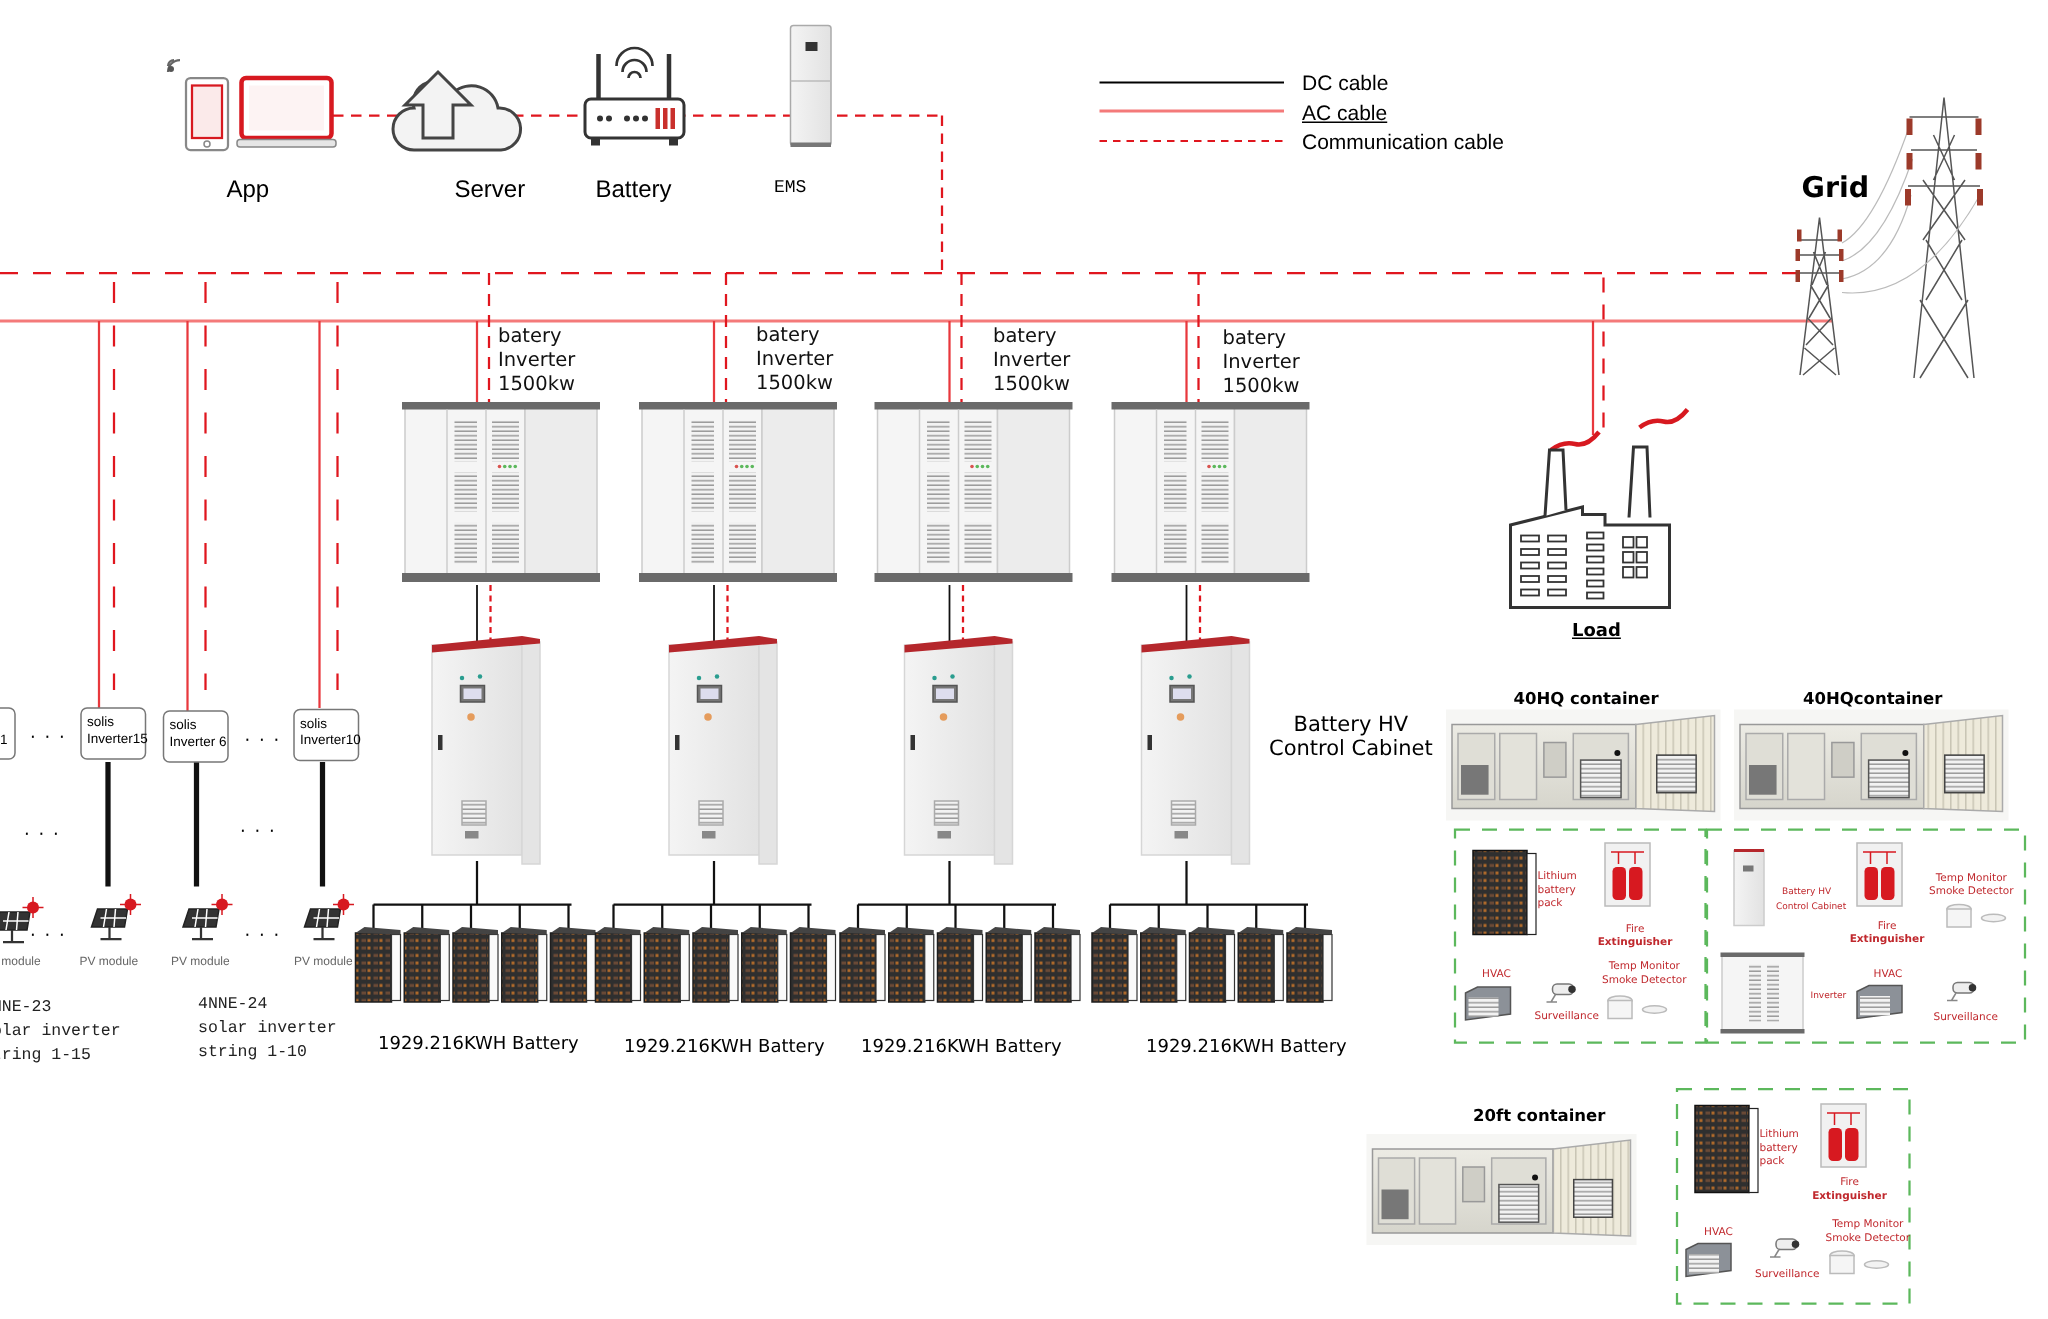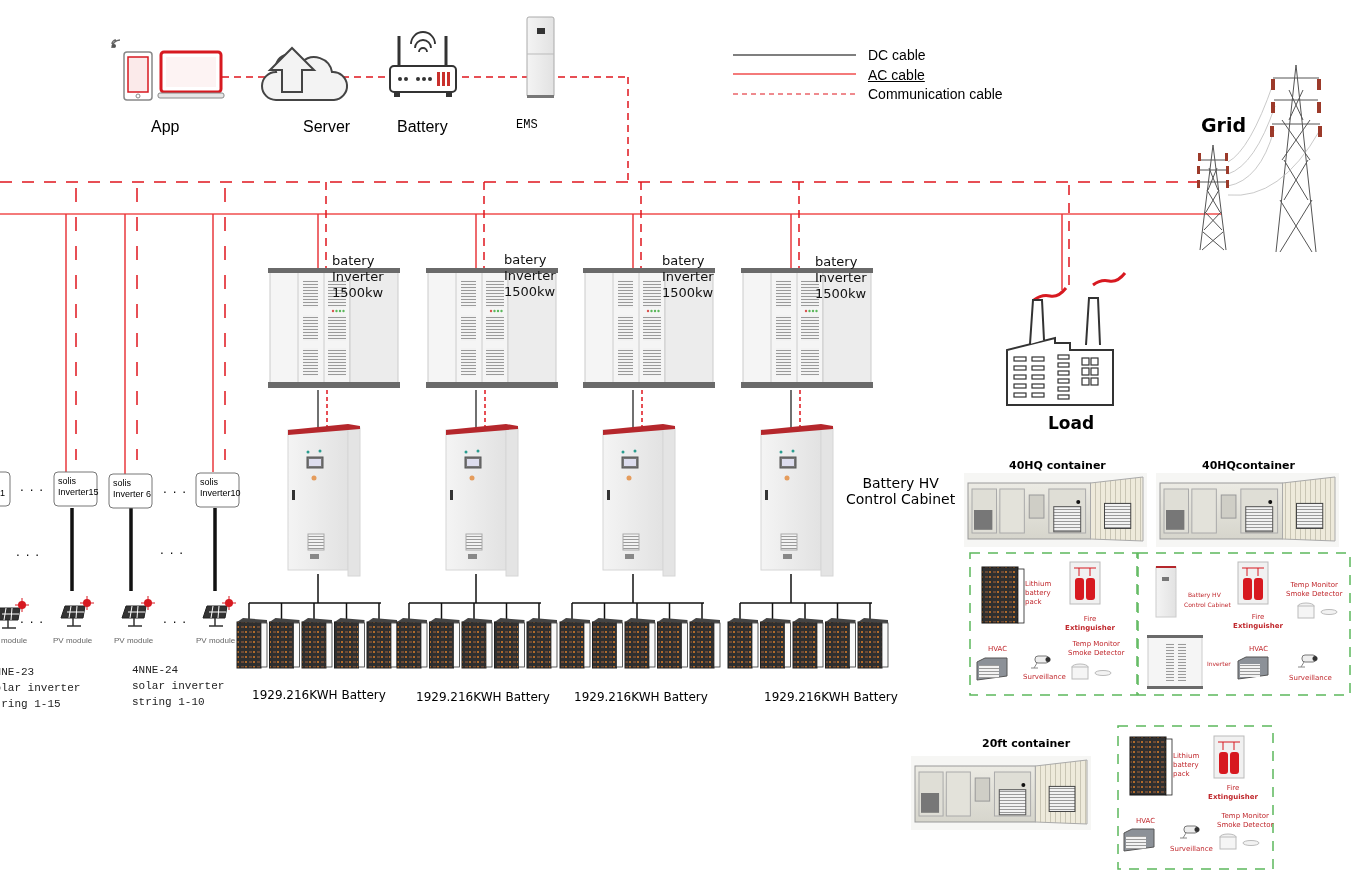--- a/index.html
+++ b/index.html
@@ -3,21 +3,21 @@
 <meta charset="utf-8">
 <style>
   html, body { margin:0; padding:0; background:#ffffff; }
   body { width:1365px; height:879px; position:relative; overflow:hidden; font-family:"DejaVu Sans", sans-serif; }
   #diagram { position:absolute; left:0; top:0; width:1365px; height:879px; }
   .lbl { position:absolute; white-space:nowrap; color:#000000; }
   .sans { font-family:"Liberation Sans", sans-serif; }
   .mono { font-family:"Liberation Mono", monospace; font-size:11px; line-height:16px; color:#222; }
   .red { color:#c0282d; }
   .bold { font-weight:bold; }
-  .inv-label { font-family:"DejaVu Sans", sans-serif; font-size:13px; line-height:16px; color:#111;margin-top:36px; }
+  .inv-label { font-family:"DejaVu Sans", sans-serif; font-size:13px; line-height:16px; color:#111; }
 </style>
 </head>
 <body>
 
 <svg id="diagram" width="1365" height="879" viewBox="0 0 1365 879" xmlns="http://www.w3.org/2000/svg">
   <defs>
     <linearGradient id="cabGrad" x1="0" x2="1">
       <stop offset="0" stop-color="#f4f4f4"></stop>
         <stop offset="1" stop-color="#e2e2e2"></stop>
     </linearGradient>
@@ -631,21 +631,21 @@
 </div>
 
 <div>
   <span class="lbl sans" style="left:151px;top:118px;font-size:16px;">App</span>
   <span class="lbl sans" style="left:282px;top:118px;font-size:16px;margin-left:21px;">Server</span>
   <span class="lbl sans" style="left:397px;top:118px;font-size:16px;">Battery</span>
   <span class="lbl sans" style="left:516px;top:118px;font-size:12px;font-family:Liberation Mono, monospace;">EMS</span>
 </div>
 
 <span class="lbl bold" style="left:1201px;top:114px;font-size:19px;">Grid</span>
-<span class="lbl bold" style="left:1048px;top:413px;font-size:17px;">Load</span>
+<span class="lbl bold" style="left:1048px;top:413px;font-size:12px;text-decoration:underline;">Load</span>
 
 <div>
   <span class="lbl sans" style="left:0px;top:488px;font-size:9px;">1</span>
   <span class="lbl sans" style="left:58px;top:476px;font-size:9px;line-height:11px;"><span>solis</span><br><span>Inverter15</span></span>
   <span class="lbl sans" style="left:113px;top:478px;font-size:9px;line-height:11px;"><span>solis</span><br><span>Inverter 6</span></span>
   <span class="lbl sans" style="left:200px;top:477px;font-size:9px;line-height:11px;"><span>solis</span><br><span>Inverter10</span></span>
 
   <span class="lbl" style="left:20px;top:484px;font-size:12px;letter-spacing:1px;">· · ·</span>
   <span class="lbl" style="left:163px;top:486px;font-size:12px;letter-spacing:1px;">· · ·</span>
   <span class="lbl" style="left:16px;top:549px;font-size:12px;letter-spacing:1px;">· · ·</span>

